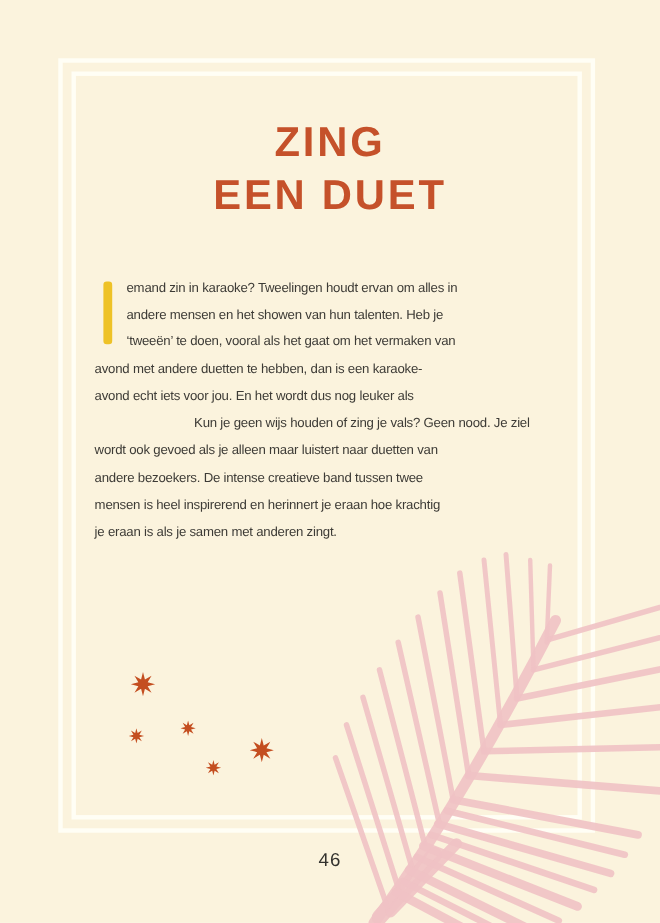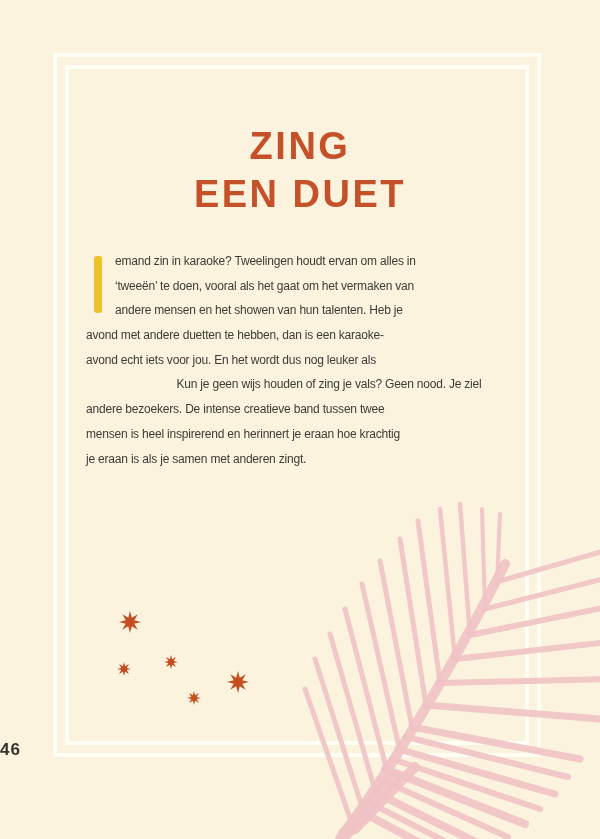--- a/index.html
+++ b/index.html
@@ -25,21 +25,21 @@
     border:4px solid var(--frame-line);
     pointer-events:none;
   }
   .frame-inner{
     position:absolute;left:65px;top:65px;right:71px;bottom:94px;
     border:4px solid var(--frame-line);
     pointer-events:none;
   }
   .title{
     position:absolute;left:0;right:0;top:106px;
-    margin:16px;
+    margin:0;
     text-align:center;
     color:var(--title);
     font-size:38px;
     font-weight:bold;
     letter-spacing:2.5px;
     line-height:48px;
   }
   .title span{display:block;}
   .body{
     position:absolute;left:86px;top:249px;width:460px;
@@ -73,48 +73,50 @@
     width:300px;height:310px;
     overflow:visible;
   }
   .palm path{
     stroke:var(--palm);
     stroke-linecap:round;
     fill:none;
     opacity:0.9;
   }
   .pagenum{
-    position:absolute;left:0;right:0;top:740px;
+    position:absolute;left:0;right:0;top:772px;
+    text-align:center;
     font-size:17px;
-    font-weight:bold;
+    font-weight:normal;
     letter-spacing:1px;
     color:var(--page-number);
   }
 </style>
 </head>
 <body>
 
 <div class="page">
 
   <div class="frame-outer"></div>
   <div class="frame-inner"></div>
 
   <h1 class="title">
     <span>ZING</span>
     <span>EEN DUET</span>
   </h1>
 
   <div class="body">
     <div class="dropcap-bar"></div>
     <div class="line bar-indent">emand zin in karaoke? Tweelingen houdt ervan om alles in</div>
+    <div class="line bar-indent">andere mensen en het showen van hun talenten. Heb je</div>
     <div class="line bar-indent">‘tweeën’ te doen, vooral als het gaat om het vermaken van</div>
-    <div class="line bar-indent">andere mensen en het showen van hun talenten. Heb je</div>
     <div class="line">avond met andere duetten te hebben, dan is een karaoke-</div>
     <div class="line">avond echt iets voor jou. En het wordt dus nog leuker als</div>
     <div class="line para-indent">Kun je geen wijs houden of zing je vals? Geen nood. Je ziel</div>
+    <div class="line">wordt ook gevoed als je alleen maar luistert naar duetten van</div>
     <div class="line">andere bezoekers. De intense creatieve band tussen twee</div>
     <div class="line">mensen is heel inspirerend en herinnert je eraan hoe krachtig</div>
     <div class="line">je eraan is als je samen met anderen zingt.</div>
   </div>
 
   <svg class="star star1" width="22" height="22" viewBox="0 0 24 24">
     <polygon points="24,12 16.62,13.91 20.49,20.49 13.91,16.62 12,24 10.09,16.62 3.51,20.49 7.38,13.91 0,12 7.38,10.09 3.51,3.51 10.09,7.38 12,0 13.91,7.38 20.49,3.51 16.62,10.09"></polygon>
   </svg>
   <svg class="star star2" width="14" height="14" viewBox="0 0 24 24">
     <polygon points="24,12 16.62,13.91 20.49,20.49 13.91,16.62 12,24 10.09,16.62 3.51,20.49 7.38,13.91 0,12 7.38,10.09 3.51,3.51 10.09,7.38 12,0 13.91,7.38 20.49,3.51 16.62,10.09"></polygon>

